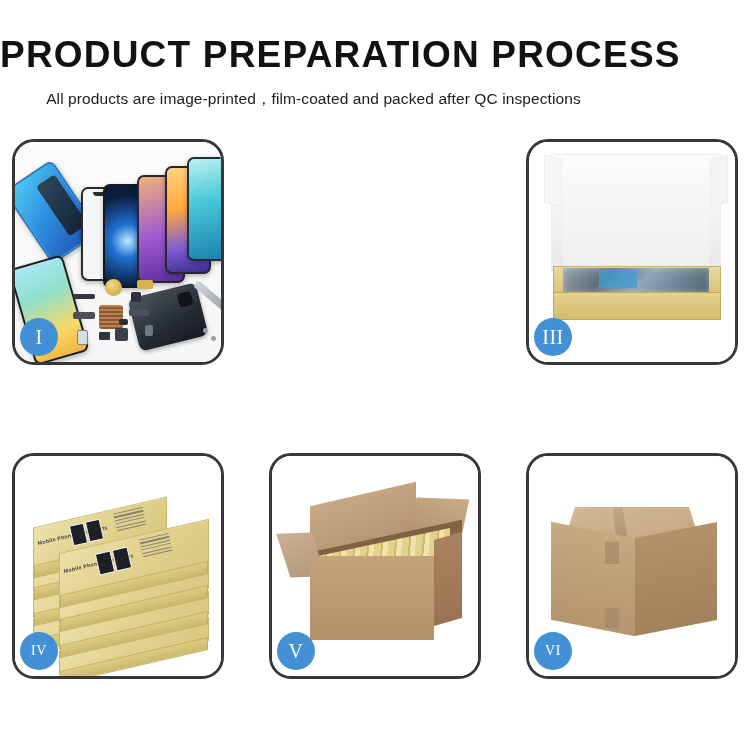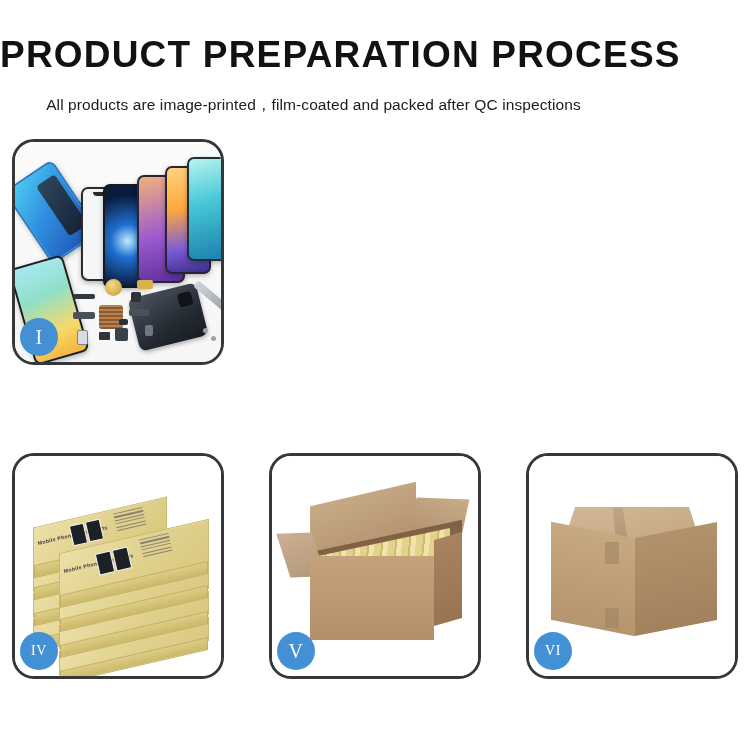--- a/index.html
+++ b/index.html
@@ -11,21 +11,21 @@
   .page{position:relative;width:750px;height:750px;}
 
   
   .header{position:absolute;left:0;top:0;width:627px;text-align:center;}
   .title{
     margin:0;padding-top:36px;
     font-size:37px;font-weight:700;letter-spacing:1.2px;
     color:#121212;line-height:1.05;white-space:nowrap;
   }
   .subtitle{
-    margin:8px;padding-top:12px;
+    margin:2px;padding-top:12px;
     font-size:15.5px;font-weight:400;color:#1c1c1c;
     letter-spacing:.1px;white-space:nowrap;
   }
 
   
   .grid{position:absolute;left:12px;top:139px;width:726px;}
   .row{display:flex;justify-content:space-between;}
   .row.r2{margin-top:88px;}
   .panel{
     position:relative;width:212px;height:226px;
@@ -226,20 +226,30 @@
           <div class="part sm4"></div>
           <div class="part sm5"></div>
           <div class="part screw1"></div>
           <div class="part screw2"></div>
           <div class="tool"></div>
         </div>
         <div class="badge n1">I</div>
       </div>
 
 
+      <div class="panel p3">
+        <div class="photo">
+          <div class="mbox-lid"></div>
+          <div class="mbox-inner"></div>
+          <div class="mbox-base"></div>
+          <div class="mbox-content"></div>
+          <div class="mbox-front"></div>
+        </div>
+        <div class="badge n3">III</div>
+      </div>
 
     </div>
 
     <div class="row r2">
 
       <div class="panel p4">
         <div class="photo">
           <div class="stack">
             <div class="ybox yb4">
                 <div class="top"></div>

